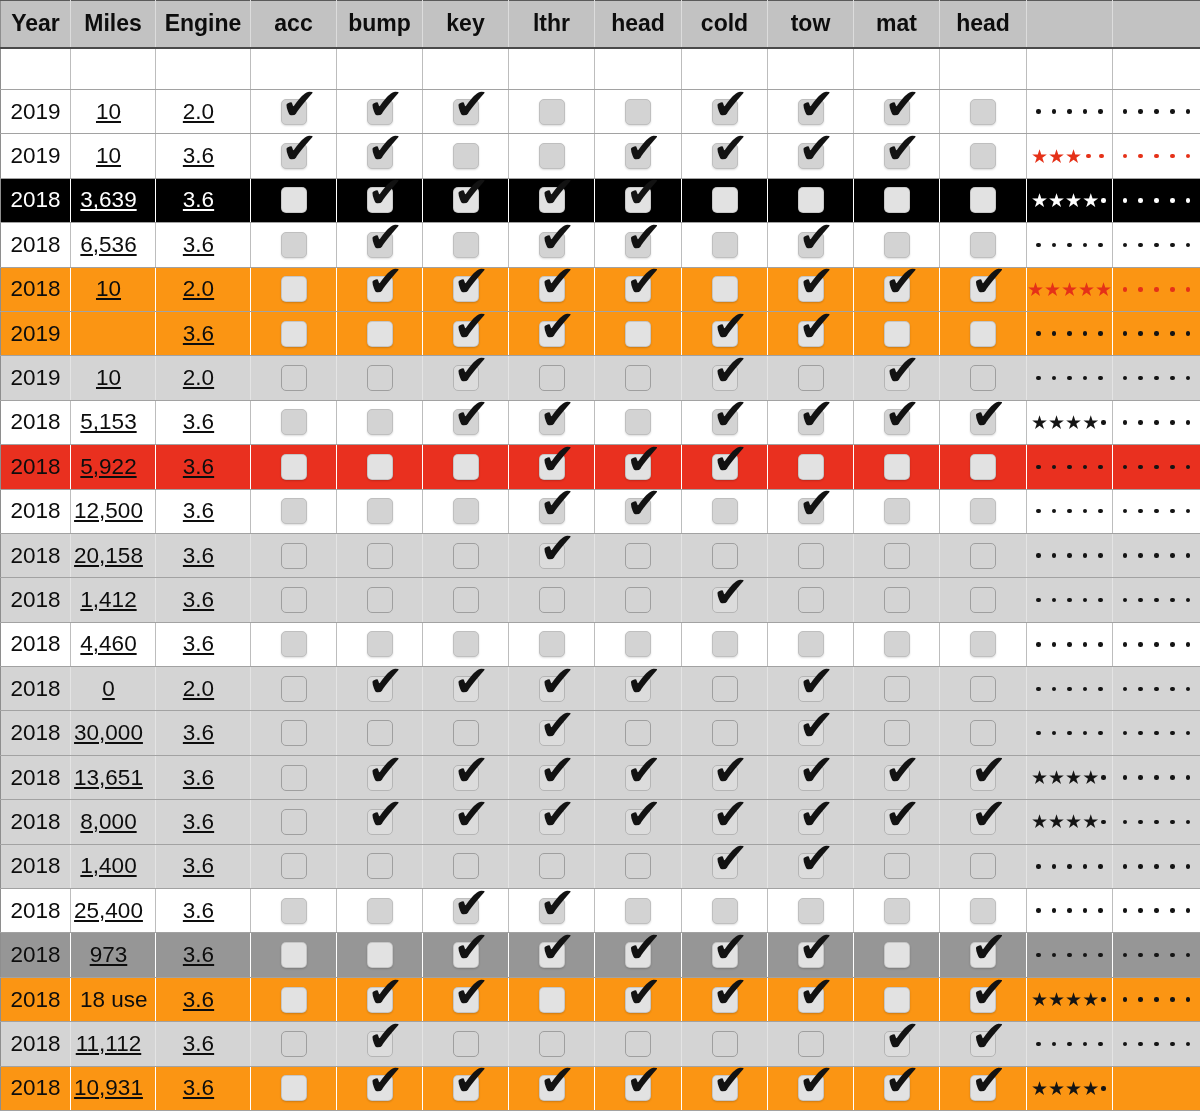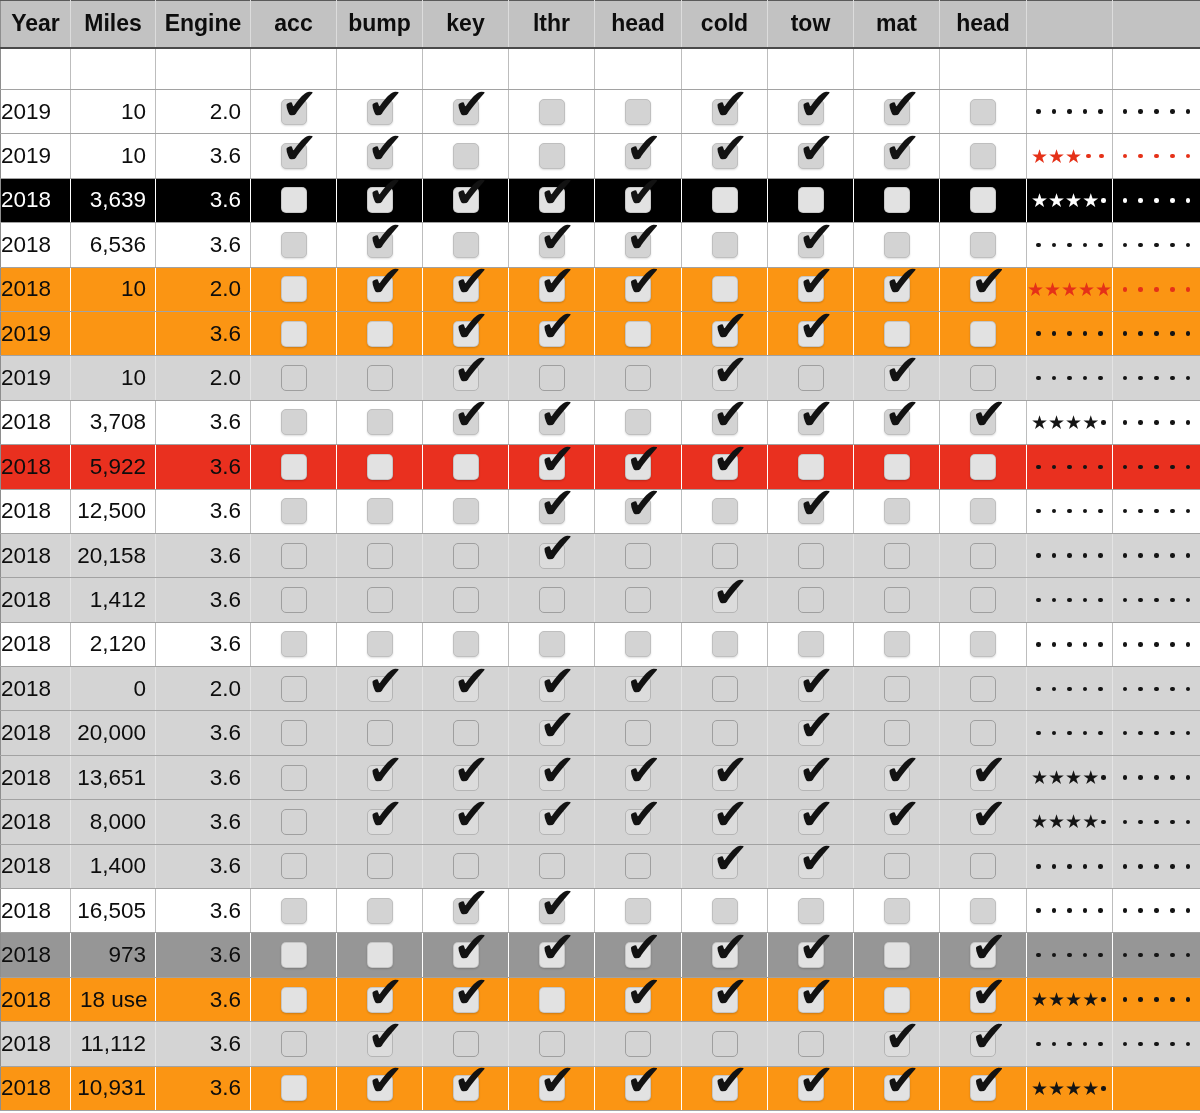--- a/index.html
+++ b/index.html
@@ -20,22 +20,22 @@
     border-bottom: 2px solid #4a4a4a;
     overflow: hidden; white-space: nowrap;
   }
   td {
     height: 44.4px; font-size: 22.5px; color: #0d0d0d;
     vertical-align: middle; overflow: hidden; white-space: nowrap;
     border-right: 1px solid #bdbdbd;
     border-bottom: 1px solid #a2a2a2;
   }
   tr.empty-row td { height: 42px; }
-  .c-year { }
-  .c-num  { text-align: right; padding-right: 9px; }
+  .c-year { text-align: center; }
+  .c-num  { text-align: center; padding-right: 9px; text-decoration: underline; }
   .c-left { text-align: left;  padding-left: 9px; }
 
   tr.bg-white    { background: #ffffff; }
   tr.bg-gray     { background: #d4d4d4; }
   tr.bg-darkgray { background: #969696; }
   tr.bg-orange   { background: #fb9513; }
   tr.bg-red      { background: #e9301f; }
   tr.bg-black    { background: #000000; }
   tr.bg-black td { color: #ffffff; }
   tr.bg-gray td     { border-right-color: #e4e4e4; }
@@ -653,21 +653,21 @@
               <span class="dotc"></span>
             </span>
             <span class="slot">
               <span class="dotc"></span>
             </span>
           </div>
         </td>
       </tr>
       <tr class="bg-white">
         <td class="c-year">2018</td>
-        <td class="c-num">3,708</td>
+        <td class="c-num">5,153</td>
         <td class="c-num">3.6</td>
         <td class="c-check">
           <div class="cb"></div>
         </td>
         <td class="c-check">
           <div class="cb"></div>
         </td>
         <td class="c-check">
           <div class="cb on">
             <span class="mark">✔</span>
@@ -1023,21 +1023,21 @@
               <span class="dotc"></span>
             </span>
             <span class="slot">
               <span class="dotc"></span>
             </span>
           </div>
         </td>
       </tr>
       <tr class="bg-white">
         <td class="c-year">2018</td>
-        <td class="c-num">2,120</td>
+        <td class="c-num">4,460</td>
         <td class="c-num">3.6</td>
         <td class="c-check">
           <div class="cb"></div>
         </td>
         <td class="c-check">
           <div class="cb"></div>
         </td>
         <td class="c-check">
           <div class="cb"></div>
         </td>
@@ -1173,21 +1173,21 @@
               <span class="dotc"></span>
             </span>
             <span class="slot">
               <span class="dotc"></span>
             </span>
           </div>
         </td>
       </tr>
       <tr class="bg-gray">
         <td class="c-year">2018</td>
-        <td class="c-num">20,000</td>
+        <td class="c-num">30,000</td>
         <td class="c-num">3.6</td>
         <td class="c-check">
           <div class="cb"></div>
         </td>
         <td class="c-check">
           <div class="cb"></div>
         </td>
         <td class="c-check">
           <div class="cb"></div>
         </td>
@@ -1477,21 +1477,21 @@
               <span class="dotc"></span>
             </span>
             <span class="slot">
               <span class="dotc"></span>
             </span>
           </div>
         </td>
       </tr>
       <tr class="bg-white">
         <td class="c-year">2018</td>
-        <td class="c-num">16,505</td>
+        <td class="c-num">25,400</td>
         <td class="c-num">3.6</td>
         <td class="c-check">
           <div class="cb"></div>
         </td>
         <td class="c-check">
           <div class="cb"></div>
         </td>
         <td class="c-check">
           <div class="cb on">
             <span class="mark">✔</span>

